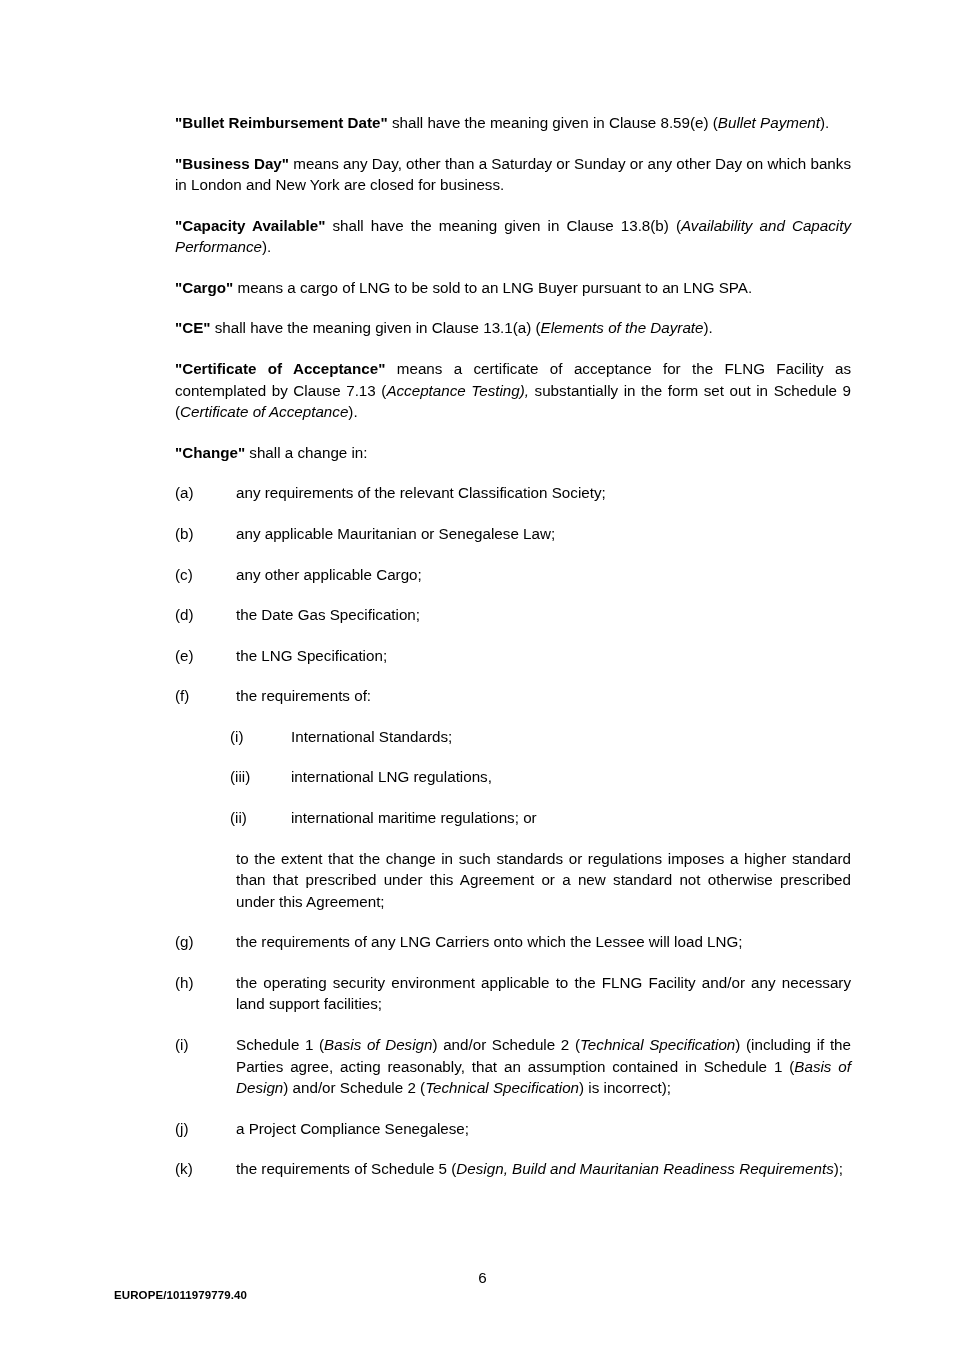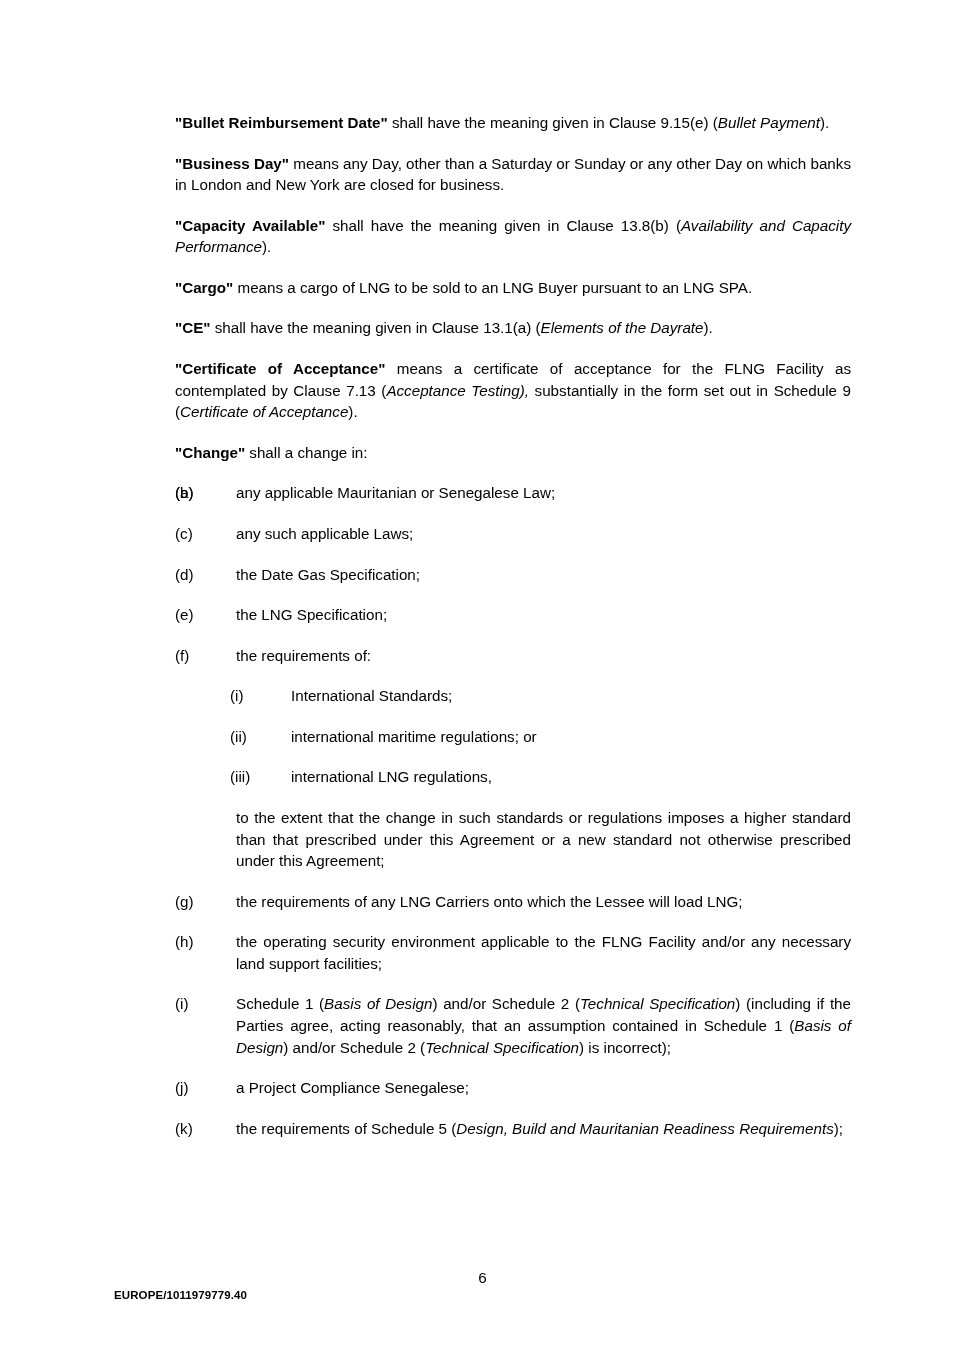--- a/index.html
+++ b/index.html
@@ -91,21 +91,21 @@
     letter-spacing: 0.1px;
   }
 </style>
 </head>
 <body>
 
 <div class="page">
   <div class="content">
 
     <p>
-      <b>"Bullet Reimbursement Date"</b><span> shall have the meaning given in Clause 9.15(e) (</span><i>Bullet Payment</i><span>).</span>
+      <b>"Bullet Reimbursement Date"</b><span> shall have the meaning given in Clause 8.59(e) (</span><i>Bullet Payment</i><span>).</span>
     </p>
 
     <p>
       <b>"Business Day"</b><span> means any Day, other than a Saturday or Sunday or any other Day on which banks in London and New York are closed for business.</span>
     </p>
 
     <p>
       <b>"Capacity Available"</b><span> shall have the meaning given in Clause 13.8(b) (</span><i>Availability and Capacity Performance</i><span>).</span>
     </p>
 
@@ -120,30 +120,31 @@
     <p>
       <b>"Certificate of Acceptance"</b><span> means a certificate of acceptance for the FLNG Facility as contemplated by Clause 7.13 (</span><i>Acceptance Testing),</i><span> substantially in the form set out in Schedule 9 (</span><i>Certificate of Acceptance</i><span>).</span>
     </p>
 
     <p>
       <b>"Change"</b><span> shall a change in:</span>
     </p>
 
     <div class="lvl1">
       <span class="marker">(a)</span>
+      <span>any requirements of the relevant Classification Society;</span>
     </div>
 
     <div class="lvl1">
       <span class="marker">(b)</span>
       <span>any applicable Mauritanian or Senegalese Law;</span>
     </div>
 
     <div class="lvl1">
       <span class="marker">(c)</span>
-      <span>any such applicable Laws;</span>
+      <span>any other applicable Cargo;</span>
     </div>
 
     <div class="lvl1">
       <span class="marker">(d)</span>
       <span>the Date Gas Specification;</span>
     </div>
 
     <div class="lvl1">
       <span class="marker">(e)</span>
       <span>the LNG Specification;</span>
@@ -153,27 +154,27 @@
       <span class="marker">(f)</span>
       <span>the requirements of:</span>
     </div>
 
     <div class="lvl2">
       <span class="marker">(i)</span>
       <span>International Standards;</span>
     </div>
 
     <div class="lvl2">
+      <span class="marker">(iii)</span>
+      <span>international LNG regulations,</span>
+    </div>
+
+    <div class="lvl2">
       <span class="marker">(ii)</span>
       <span>international maritime regulations; or</span>
-    </div>
-
-    <div class="lvl2">
-      <span class="marker">(iii)</span>
-      <span>international LNG regulations,</span>
     </div>
 
     <div class="cont">to the extent that the change in such standards or regulations imposes a higher standard than that prescribed under this Agreement or a new standard not otherwise prescribed under this Agreement;</div>
 
     <div class="lvl1">
       <span class="marker">(g)</span>
       <span>the requirements of any LNG Carriers onto which the Lessee will load LNG;</span>
     </div>
 
     <div class="lvl1">

